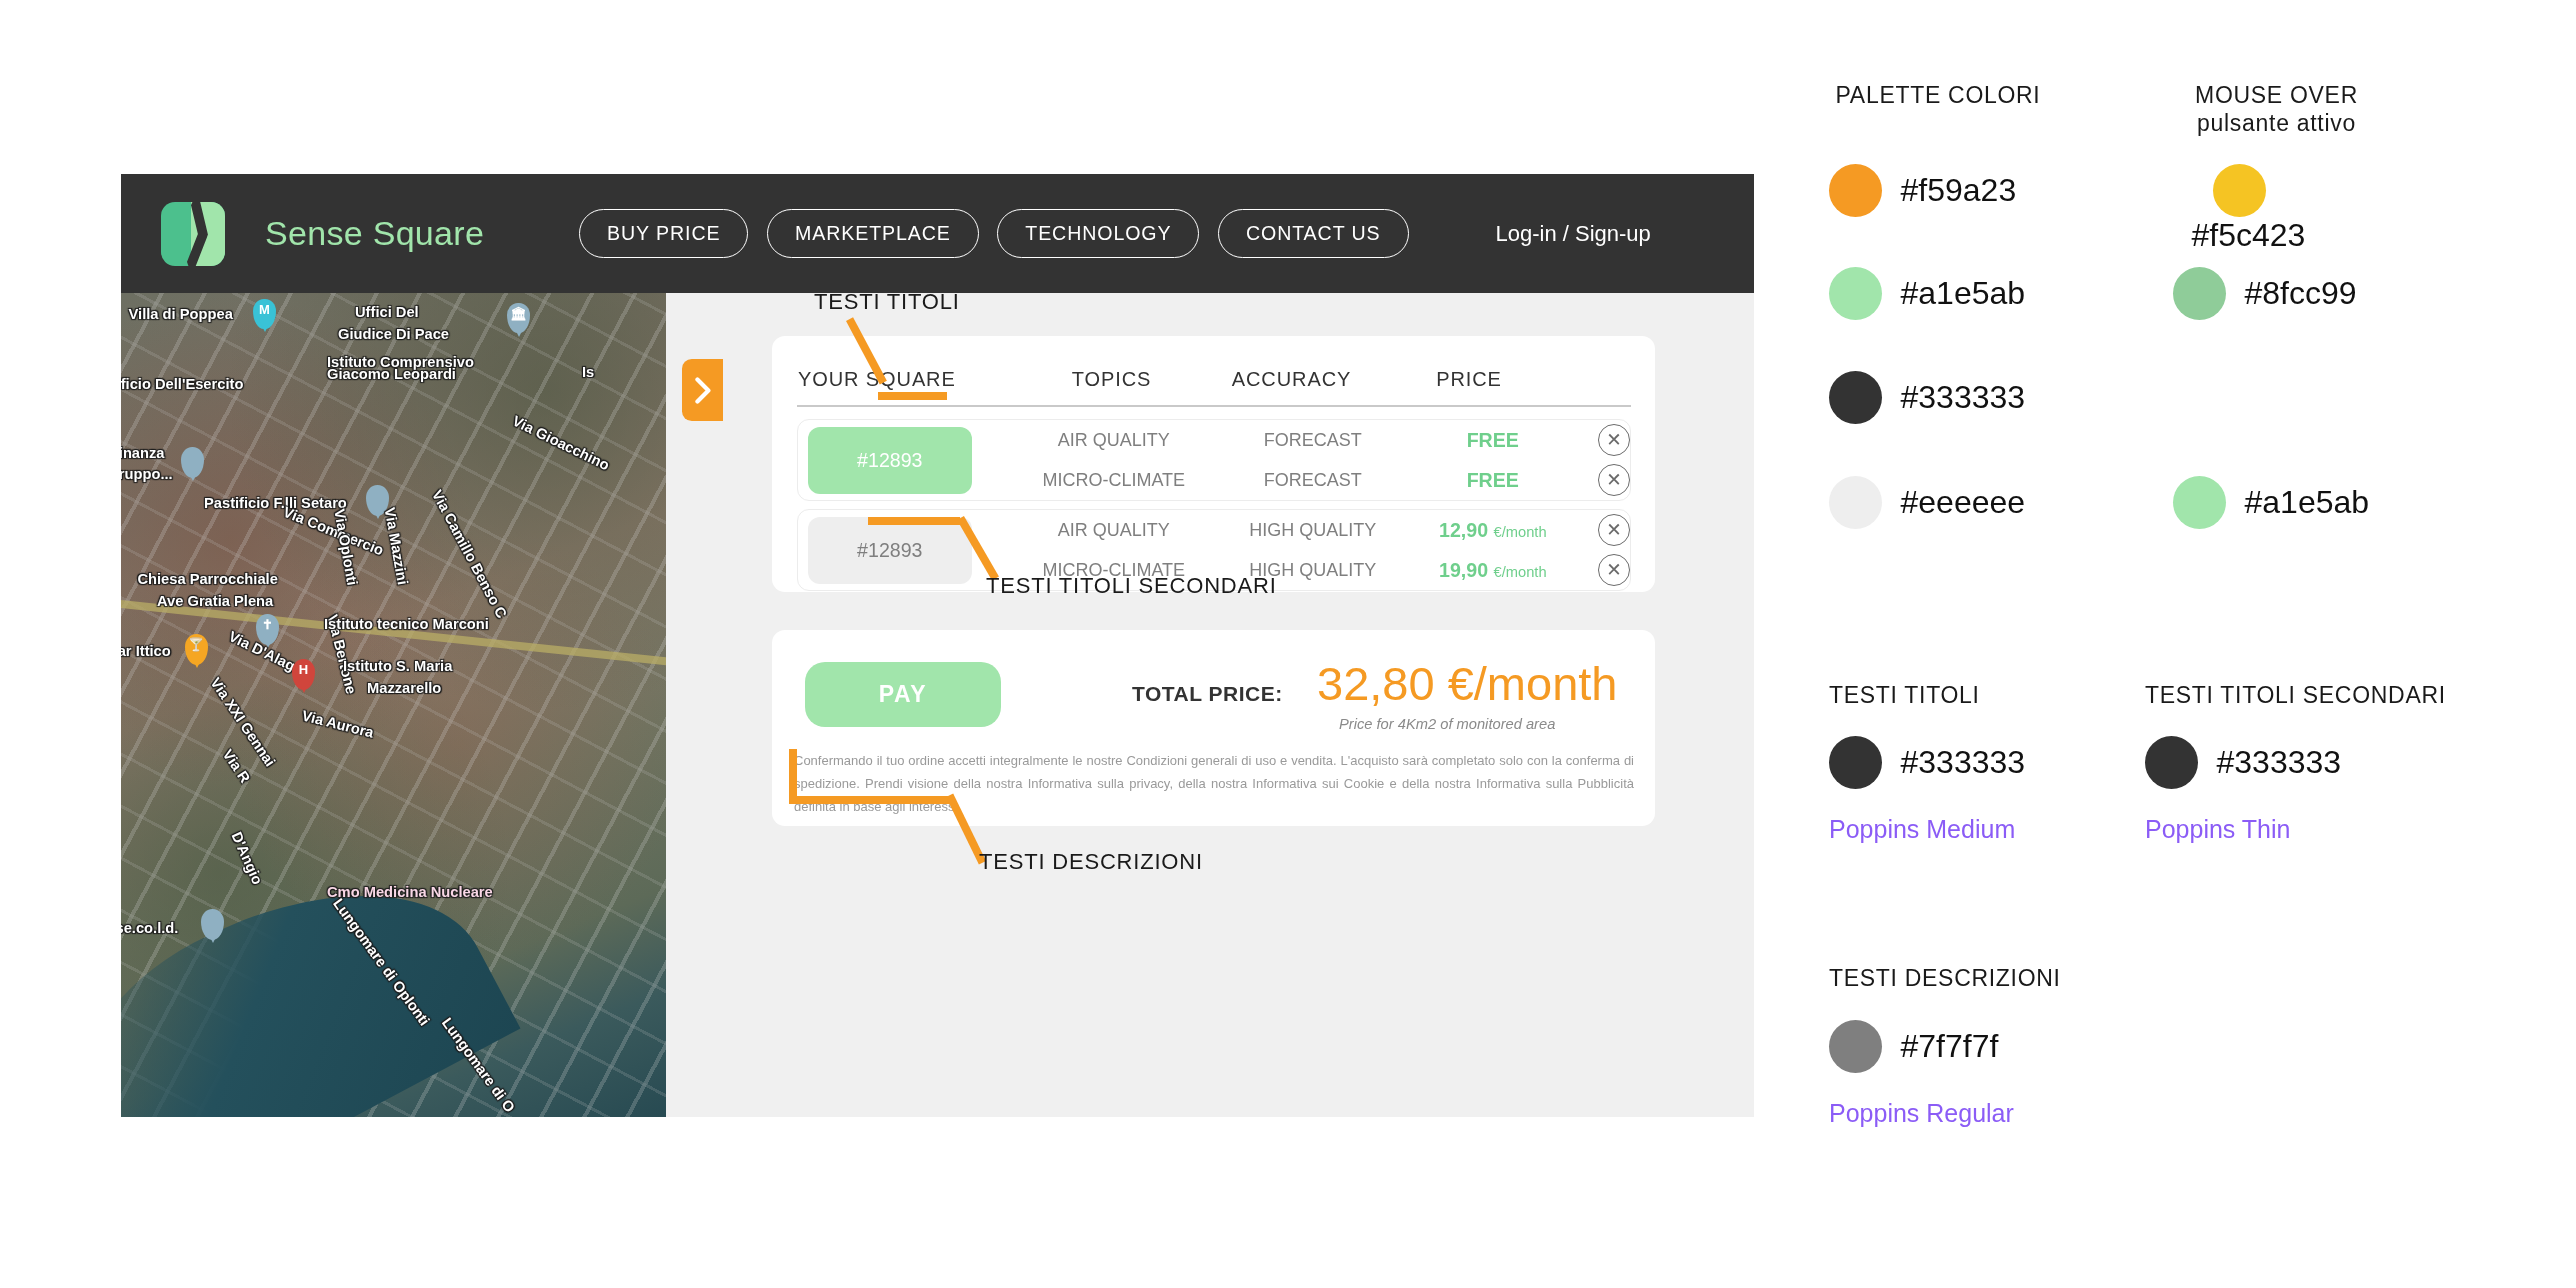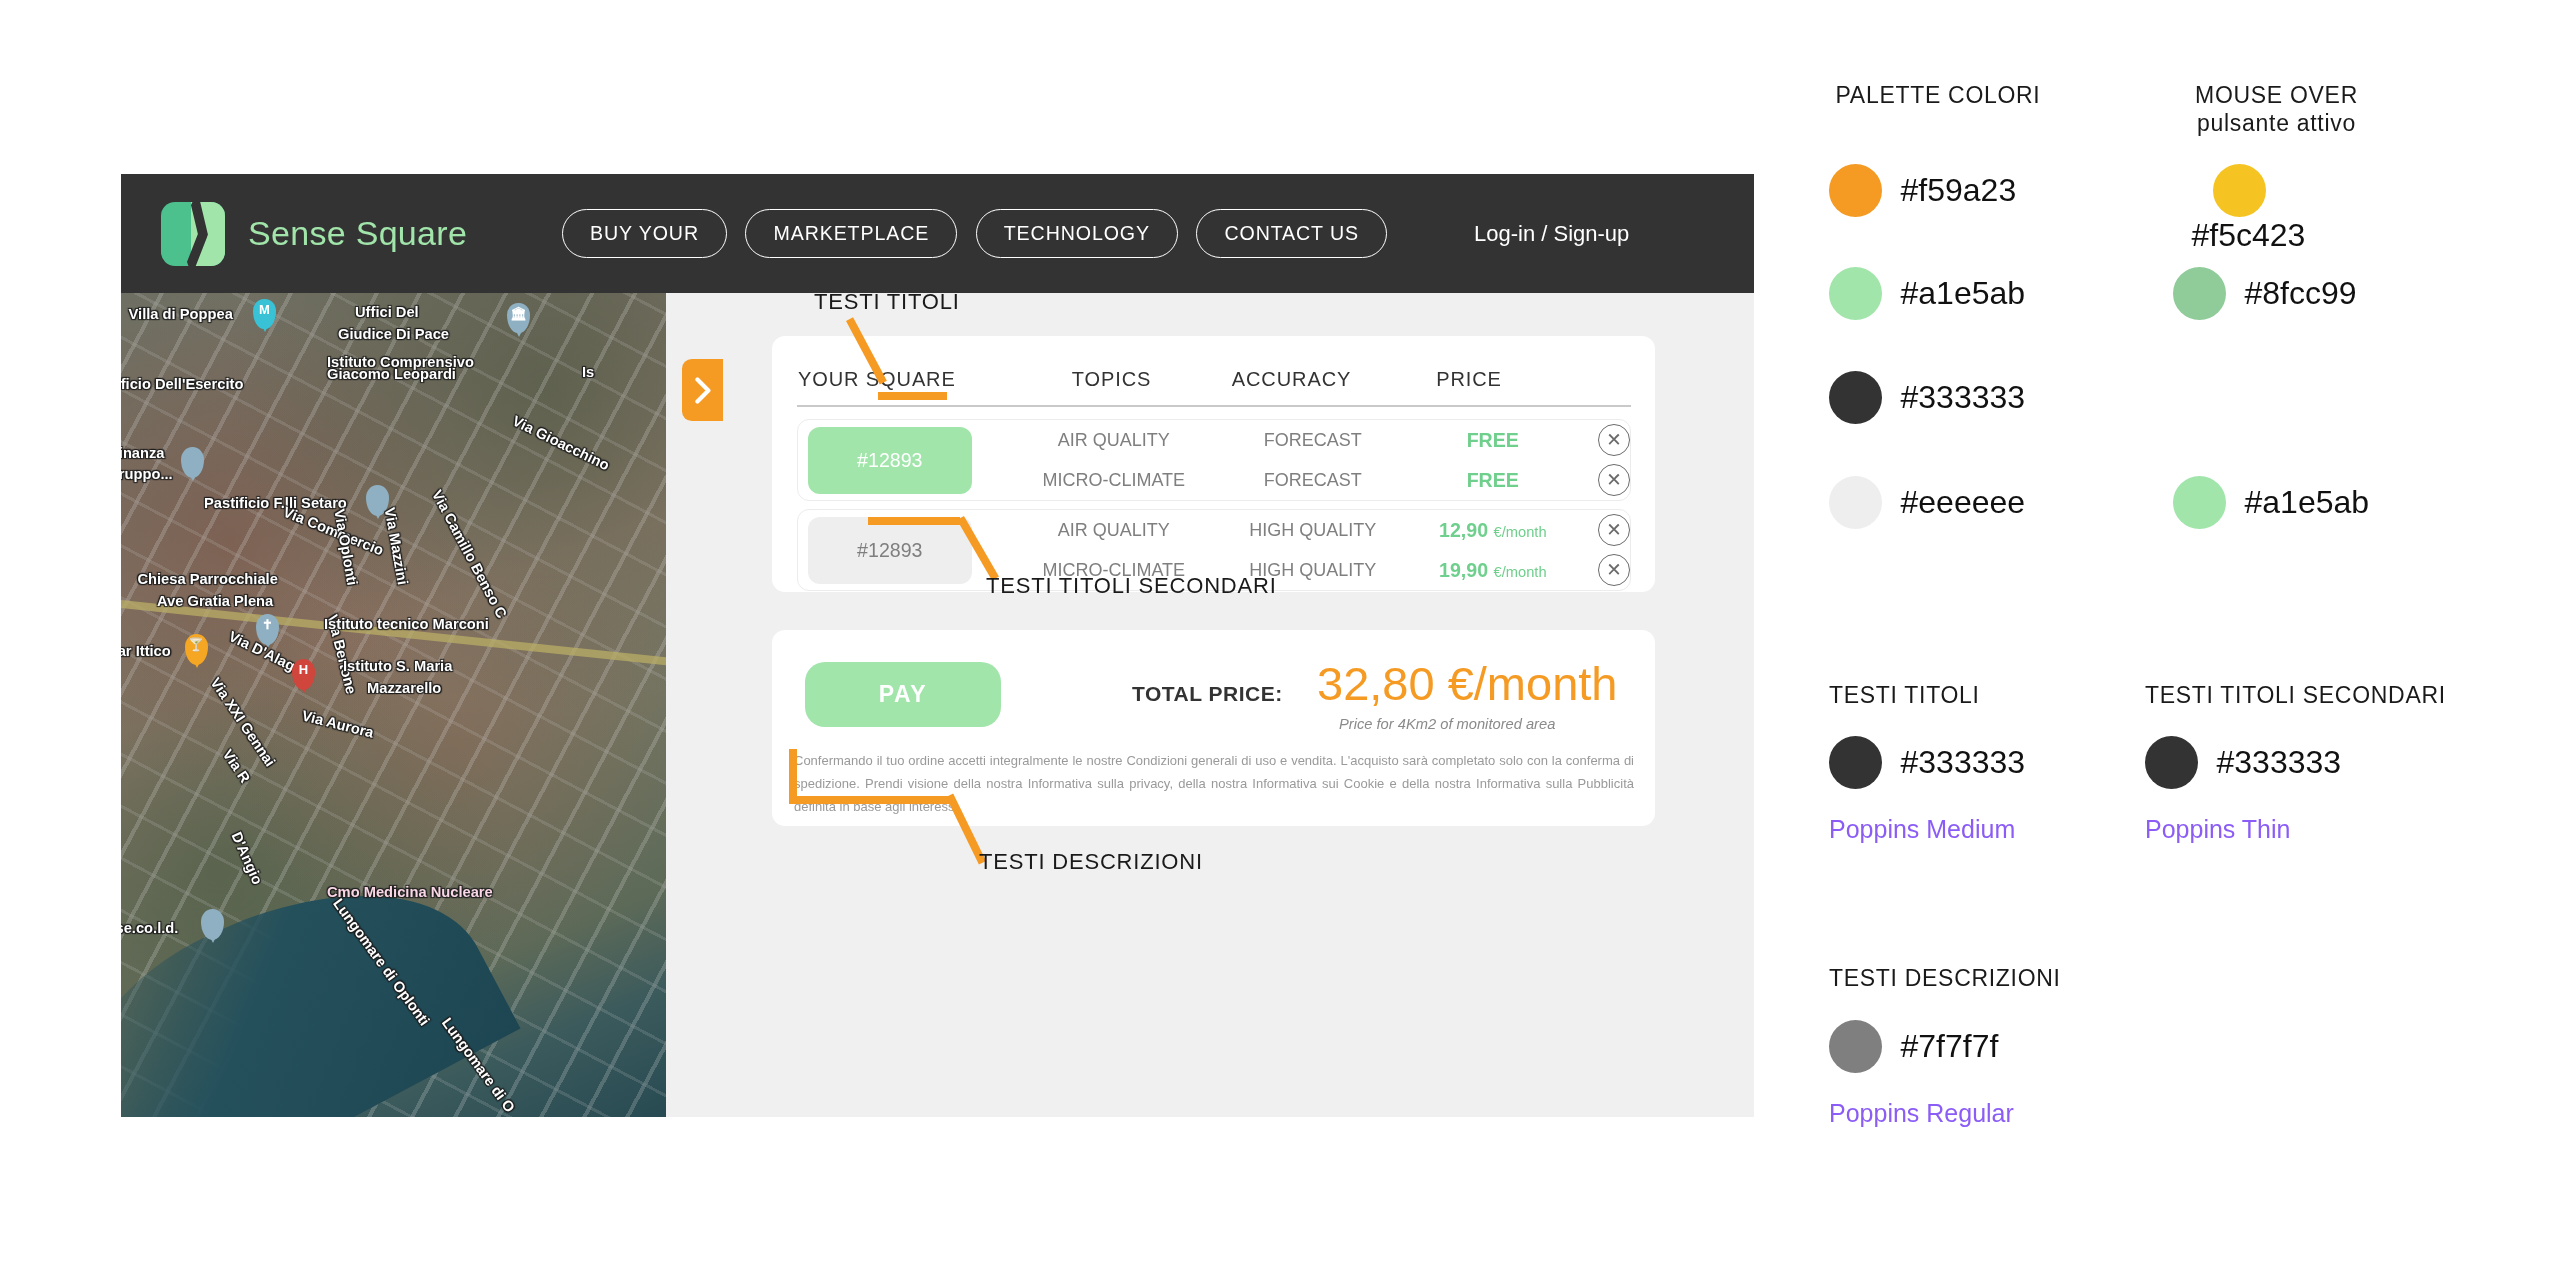--- a/index.html
+++ b/index.html
@@ -35,21 +35,21 @@
     background:#a1e5ab;
   }
   .logo-mark .s-curve {
     position:absolute; left:25px; top:-5.5px; width:22px; height:76px;
     background:#333333;
     border-radius:50% / 40%;
     transform: rotate(4deg);
     clip-path: polygon(0% 0%, 46% 0%, 100% 50%, 46% 100%, 0% 100%, 54% 50%);
   }
   .brand-name {
-    margin-left:23px; color:#a1e5ab; font-size:34px; font-weight:400;
+    margin-left:40px; color:#a1e5ab; font-size:34px; font-weight:400;
     letter-spacing:0.3px;
   }
   .nav-links { display:flex; align-items:center; margin-left:95px; gap:18.5px; }
   .nav-btn {
     border:1.1px solid #ffffff; border-radius:25px;
     color:#ffffff; font-size:19.6px; letter-spacing:0.9px;
     padding:12px 27px; background:transparent; white-space:nowrap;
     cursor:pointer;
   }
   .nav-auth {
@@ -220,21 +220,21 @@
 
     <div class="navbar">
       <div class="brand">
         <div class="logo-mark">
           <div class="half-right"></div>
           <div class="s-curve"></div>
         </div>
         <div class="brand-name">Sense Square</div>
       </div>
       <div class="nav-links">
-        <button class="nav-btn">BUY YOUR</button>
+        <button class="nav-btn">BUY PRICE</button>
         <button class="nav-btn">MARKETPLACE</button>
         <button class="nav-btn">TECHNOLOGY</button>
         <button class="nav-btn">CONTACT US</button>
       </div>
       <div class="nav-auth">Log-in / Sign-up</div>
     </div>
 
     <div class="map">
       <div class="roads"></div>
       <div class="yellowroad"></div>

